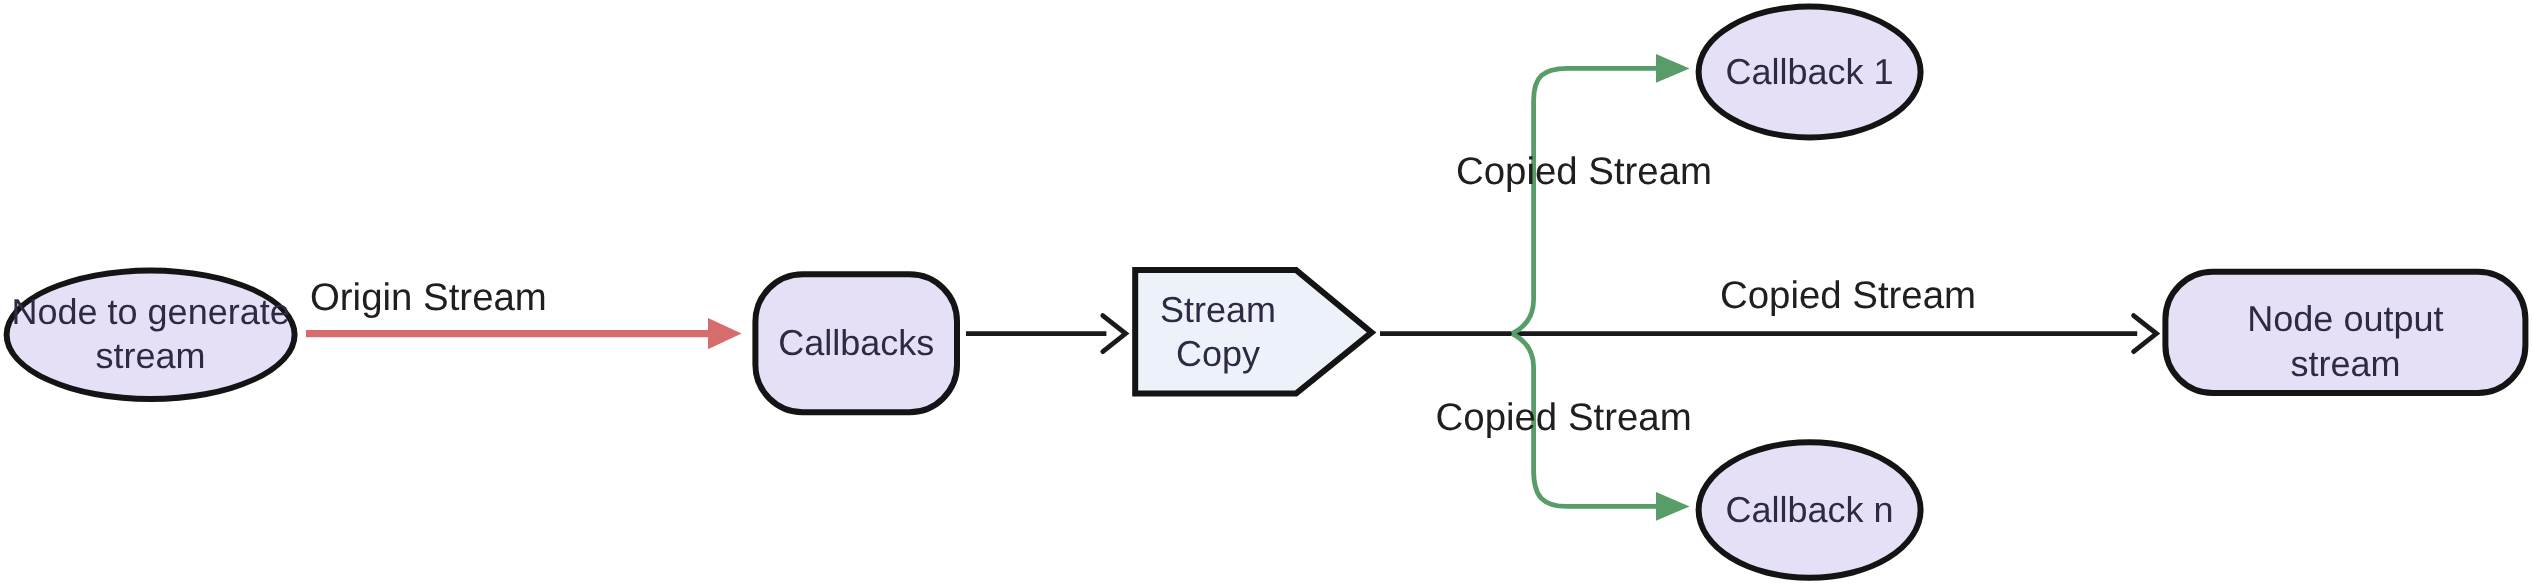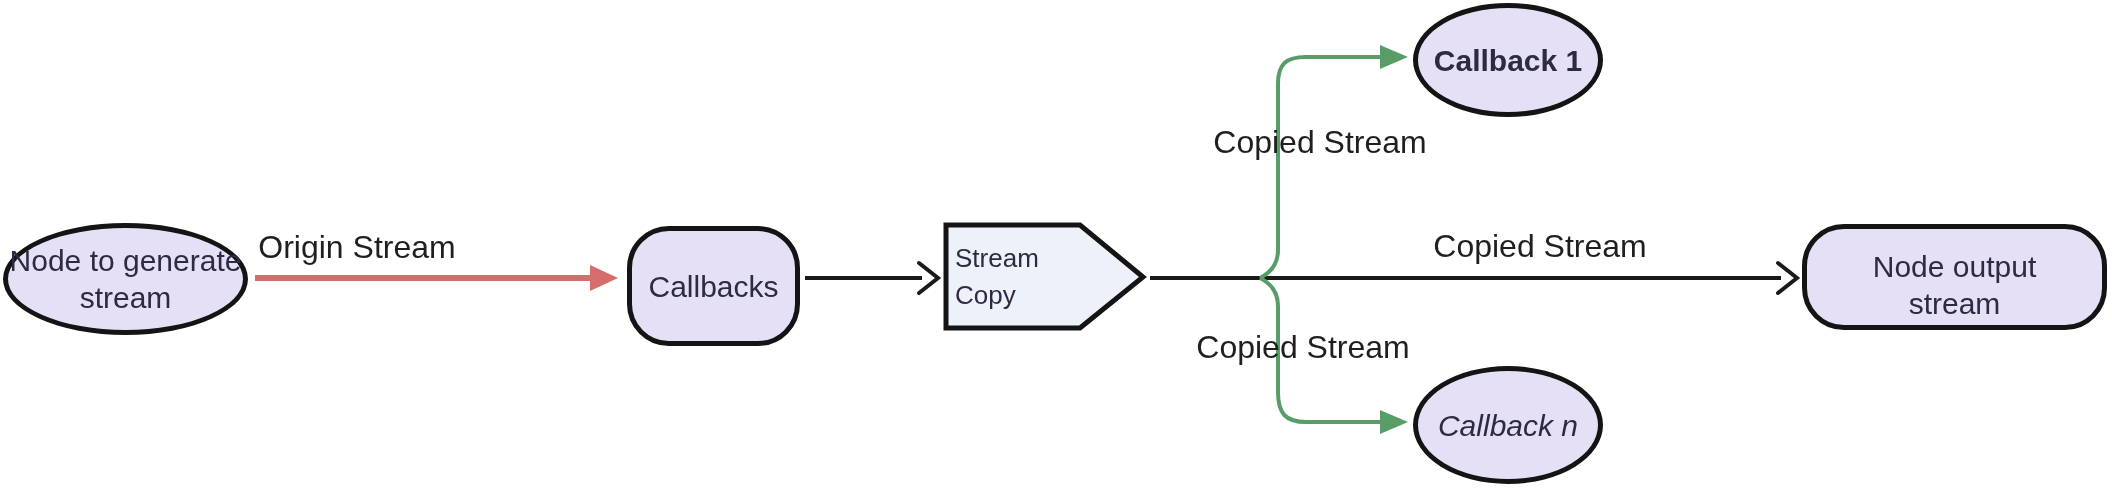--- a/index.html
+++ b/index.html
@@ -27,21 +27,21 @@
     display:flex; align-items:center; justify-content:center;
   }
   .node.ellipse{border-radius:50%;}
   .node.rounded{border-radius:42px;}
   .nlabel{
     color:var(--node-text); font-size:30px; line-height:37px;
     text-align:center; white-space:normal;
   }
   .float-label{
     position:absolute; transform:translate(-50%,-50%);
-    color:var(--node-text); font-size:26px; line-height:37px; text-align:left;
+    color:var(--node-text); font-size:30px; line-height:37px; text-align:center;
   }
   .elabel{
     position:absolute; transform:translate(-50%,-50%);
     color:var(--edge-label-text); font-size:32px; line-height:34px;
     white-space:nowrap; text-align:center;
   }
 </style>
 </head>
 <body>
 
@@ -70,25 +70,25 @@
   <div class="node ellipse" style="left:3px;top:223px;width:245px;height:112px;">
     <div class="nlabel" style="width:240px;">Node to generate stream</div>
   </div>
 
   <div class="node rounded" style="left:627px;top:226px;width:173px;height:120px;">
     <div class="nlabel">Callbacks</div>
   </div>
 
   <div class="float-label" style="left:1015px;top:277px;width:120px;">Stream Copy</div>
 
-  <div class="node ellipse" style="left:1413px;top:3px;width:190px;height:114px;font-weight:bold;">
+  <div class="node ellipse" style="left:1413px;top:3px;width:190px;height:114px;">
     <div class="nlabel">Callback 1</div>
   </div>
 
-  <div class="node ellipse" style="left:1413px;top:366px;width:190px;height:118px;font-style:italic;">
+  <div class="node ellipse" style="left:1413px;top:366px;width:190px;height:118px;">
     <div class="nlabel">Callback n</div>
   </div>
 
   <div class="node rounded" style="left:1802px;top:224px;width:305px;height:106px;">
     <div class="nlabel" style="width:210px;margin-top:16px;">Node output stream</div>
   </div>
 
   <div class="elabel" style="left:357px;top:247px;">Origin Stream</div>
 
   <div class="elabel" style="left:1320px;top:142px;">Copied Stream</div>

